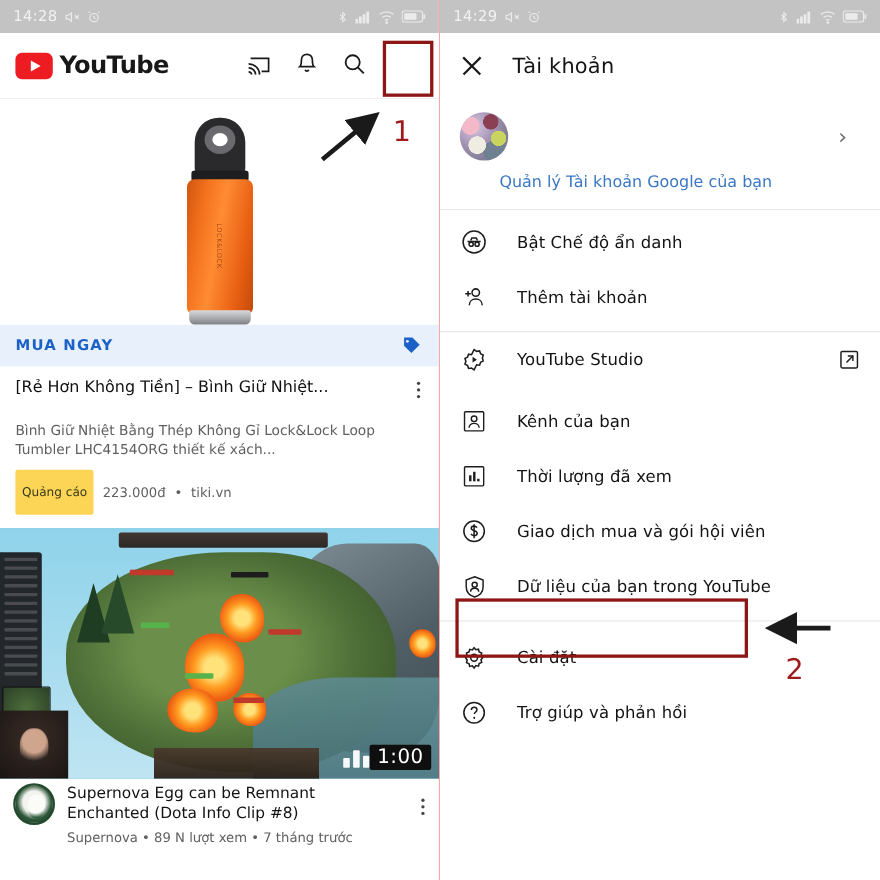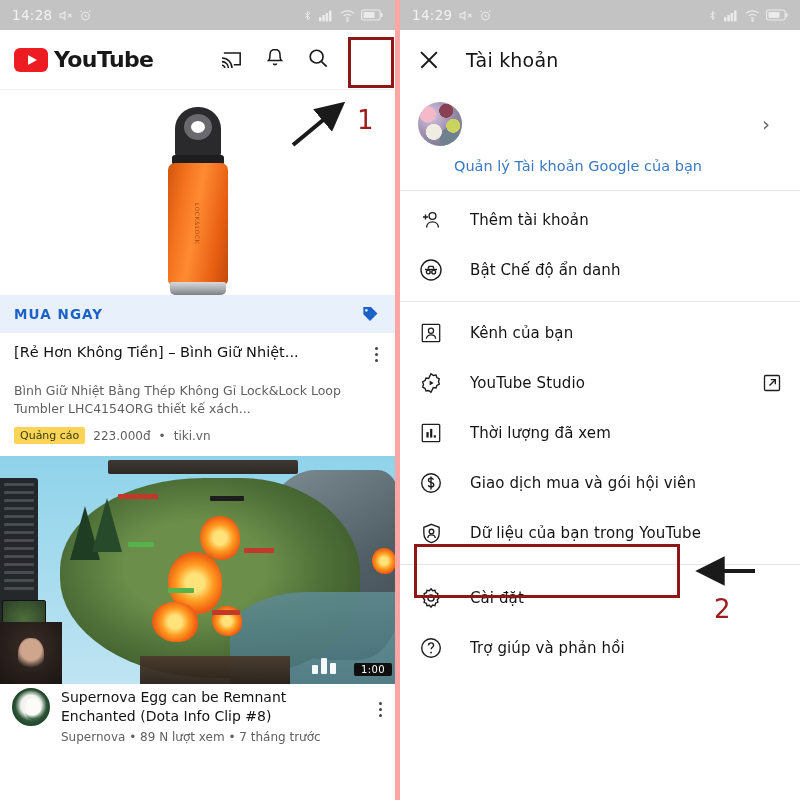--- a/index.html
+++ b/index.html
@@ -6,21 +6,21 @@
   html, body {
     width: 800px; height: 800px;
     background: #ffffff;
     font-family: "DejaVu Sans", sans-serif;
     overflow: hidden;
   }
   .screen { position: relative; width: 800px; height: 800px; display: flex; }
 
   
   .panel { position: relative; width: 400px; height: 800px; background: #fff; overflow: hidden; }
-  .panel.left  { border-right: 5px solid #fca5a5; }
+  .panel.left  { border-right: 1px solid #fca5a5; }
 
   
   .statusbar {
     height: 30px; background: #c3c3c3; color: #f2f2f2;
     display: flex; align-items: center; justify-content: space-between;
     padding: 0 12px; font-size: 13px; letter-spacing: .3px;
   }
   .sb-left  { display: flex; align-items: center; gap: 7px; }
   .sb-right { display: flex; align-items: center; gap: 6px; }
   .sb-ico { display: inline-flex; align-items: center; opacity: .85; }
@@ -105,21 +105,21 @@
     height: 38px; background: #e8f0fb; display: flex; align-items: center;
     justify-content: space-between; padding: 0 14px;
   }
   .buy-text { color: #1b61c7; font-size: 13.5px; letter-spacing: 1.1px; font-weight: 600; }
   .tag-ico { width: 22px; height: 22px; display: flex; align-items: center; justify-content: center; }
 
   .ad-body { padding: 10px 14px 12px 14px; position: relative; }
   .ad-title { font-size: 14.5px; color: #111; line-height: 1.3; padding-right: 22px; }
   .ad-desc  { font-size: 12.5px; color: #5f5f5f; line-height: 1.45; margin-top: 20px; padding-right: 18px; }
   .ad-meta  { display: flex; align-items: center; gap: 8px; margin-top: 9px; font-size: 12px; color: #5f5f5f; }
-  .ad-chip  { background: #fcd456; color: #3a3a1d; font-size: 11px; padding: 2px 6px; border-radius: 2px; }
+  .ad-chip  { background: #fcd456; color: #3a3a1d; font-size: 11px; padding: 14px 6px; border-radius: 2px; }
   .kebab {
     position: absolute; right: 10px; top: 10px; width: 18px; height: 22px;
     display: flex; flex-direction: column; align-items: center; justify-content: center; gap: 3px;
   }
   .kebab i { width: 3px; height: 3px; background: #444; border-radius: 50%; display: block; }
 
   
   .thumb { position: relative; width: 400px; height: 228px; overflow: hidden; background: #7ec8e3; }
   .sky { position:absolute; inset:0; background: linear-gradient(#8fd3ea 0%, #a9dcef 55%, #bfe4f2 100%); }
   .terrain {
@@ -178,21 +178,21 @@
     background: radial-gradient(circle at 50% 35%, #cfa58d 0 40%, #2b2320 70%); border-radius: 45%;
   }
   .minimap {
     position:absolute; left:2px; bottom:44px; width:44px; height:40px;
     background: radial-gradient(circle, #4e6f3c, #2b3f26); border:1px solid #111; border-radius:2px;
   }
   .eqbars { position:absolute; right:64px; bottom:10px; display:flex; align-items:flex-end; gap:3px; }
   .eqbars i { width:6px; background:#fff; display:block; border-radius:1px; opacity:.95; }
   .duration {
     position:absolute; right:8px; bottom:8px; background:#0f0f0f; color:#fff;
-    font-size: 10px; padding: 1px 7px; border-radius: 2px; letter-spacing: .4px;
+    font-size: 18px; padding: 1px 7px; border-radius: 2px; letter-spacing: .4px;
   }
 
   
   .vinfo { display:flex; padding: 4px 12px 0 12px; position:relative; }
   .ch-avatar {
     width: 38px; height: 38px; border-radius: 50%; flex: 0 0 38px;
     background: radial-gradient(circle at 50% 45%, #f2f3ef 0 40%, #2d5538 62%, #1d3a25 100%);
     border: 2px solid #234a2c; position: relative; overflow:hidden;
   }
   .ch-avatar::after {
@@ -526,69 +526,69 @@
 
     <div class="manage">Quản lý Tài khoản Google của bạn</div>
 
     <div class="divider"></div>
 
     <div class="menu">
 
       <div class="mi">
         <span class="ico">
           <svg width="24" height="24" viewBox="0 0 24 24" fill="none" stroke="#1d1d1d" stroke-width="1.4">
-            <circle cx="13.5" cy="8" r="3.4"></circle>
-              <path d="M7.6 19.5c0-3.4 2.6-5.6 5.9-5.6s5.9 2.2 5.9 5.6"></path>
-            <path d="M4 9h5M6.5 6.5v5"></path>
-          </svg>
-        </span>
-        <span class="lbl">Thêm tài khoản</span>
-      </div>
-
-      <div class="mi">
-        <span class="ico">
-          <svg width="24" height="24" viewBox="0 0 24 24" fill="none" stroke="#1d1d1d" stroke-width="1.4">
             <circle cx="12" cy="12" r="10"></circle>
             <path d="M6 11.5h12"></path>
               <path d="M9 10.6l1-2.2h4l1 2.2"></path>
             <circle cx="9.3" cy="14" r="1.9"></circle>
               <circle cx="14.7" cy="14" r="1.9"></circle>
           </svg>
         </span>
         <span class="lbl">Bật Chế độ ẩn danh</span>
       </div>
 
+      <div class="mi">
+        <span class="ico">
+          <svg width="24" height="24" viewBox="0 0 24 24" fill="none" stroke="#1d1d1d" stroke-width="1.4">
+            <circle cx="13.5" cy="8" r="3.4"></circle>
+              <path d="M7.6 19.5c0-3.4 2.6-5.6 5.9-5.6s5.9 2.2 5.9 5.6"></path>
+            <path d="M4 9h5M6.5 6.5v5"></path>
+          </svg>
+        </span>
+        <span class="lbl">Thêm tài khoản</span>
+      </div>
+
       <div class="divider" style="margin-top:6px"></div>
-
-      <div class="mi" style="margin-top:6px">
-        <span class="ico">
-          <svg width="22" height="22" viewBox="0 0 24 24" fill="none" stroke="#1d1d1d" stroke-width="1.4">
-            <rect x="2.5" y="2.5" width="19" height="19" rx="1"></rect>
-            <circle cx="12" cy="9.5" r="2.8"></circle>
-              <path d="M7 18.4c0-2.7 2.3-4.3 5-4.3s5 1.6 5 4.3"></path>
-          </svg>
-        </span>
-        <span class="lbl">Kênh của bạn</span>
-      </div>
 
       <div class="mi">
         <span class="ico">
           <svg width="24" height="24" viewBox="0 0 24 24" fill="none" stroke="#1d1d1d" stroke-width="1.4">
             <path d="M12 2.8l2.3 1.6 2.7-.4.9 2.6 2.4 1.3-.8 2.6.8 2.6-2.4 1.3-.9 2.6-2.7-.4L12 21.2l-2.3-1.6-2.7.4-.9-2.6-2.4-1.3.8-2.6-.8-2.6 2.4-1.3.9-2.6 2.7.4z"></path>
             <path d="M10.6 9.4l4 2.6-4 2.6z" fill="#1d1d1d" stroke="none"></path>
           </svg>
         </span>
         <span class="lbl">YouTube Studio</span>
         <span class="trail">
           <svg width="20" height="20" viewBox="0 0 24 24" fill="none" stroke="#1d1d1d" stroke-width="1.6">
             <rect x="3" y="3" width="18" height="18" rx="1.5"></rect>
               <path d="M9 15l7-7"></path>
               <path d="M10.5 8H16v5.5"></path>
           </svg>
         </span>
+      </div>
+
+      <div class="mi" style="margin-top:6px">
+        <span class="ico">
+          <svg width="22" height="22" viewBox="0 0 24 24" fill="none" stroke="#1d1d1d" stroke-width="1.4">
+            <rect x="2.5" y="2.5" width="19" height="19" rx="1"></rect>
+            <circle cx="12" cy="9.5" r="2.8"></circle>
+              <path d="M7 18.4c0-2.7 2.3-4.3 5-4.3s5 1.6 5 4.3"></path>
+          </svg>
+        </span>
+        <span class="lbl">Kênh của bạn</span>
       </div>
 
       <div class="mi">
         <span class="ico">
           <svg width="22" height="22" viewBox="0 0 24 24" fill="none" stroke="#1d1d1d" stroke-width="1.4">
             <rect x="2.5" y="2.5" width="19" height="19" rx="1"></rect>
             <rect x="7" y="11" width="2.4" height="6" fill="#1d1d1d" stroke="none"></rect>
             <rect x="11" y="7.5" width="2.4" height="9.5" fill="#1d1d1d" stroke="none"></rect>
             <rect x="15" y="14.5" width="2.4" height="2.5" fill="#1d1d1d" stroke="none"></rect>
           </svg>

